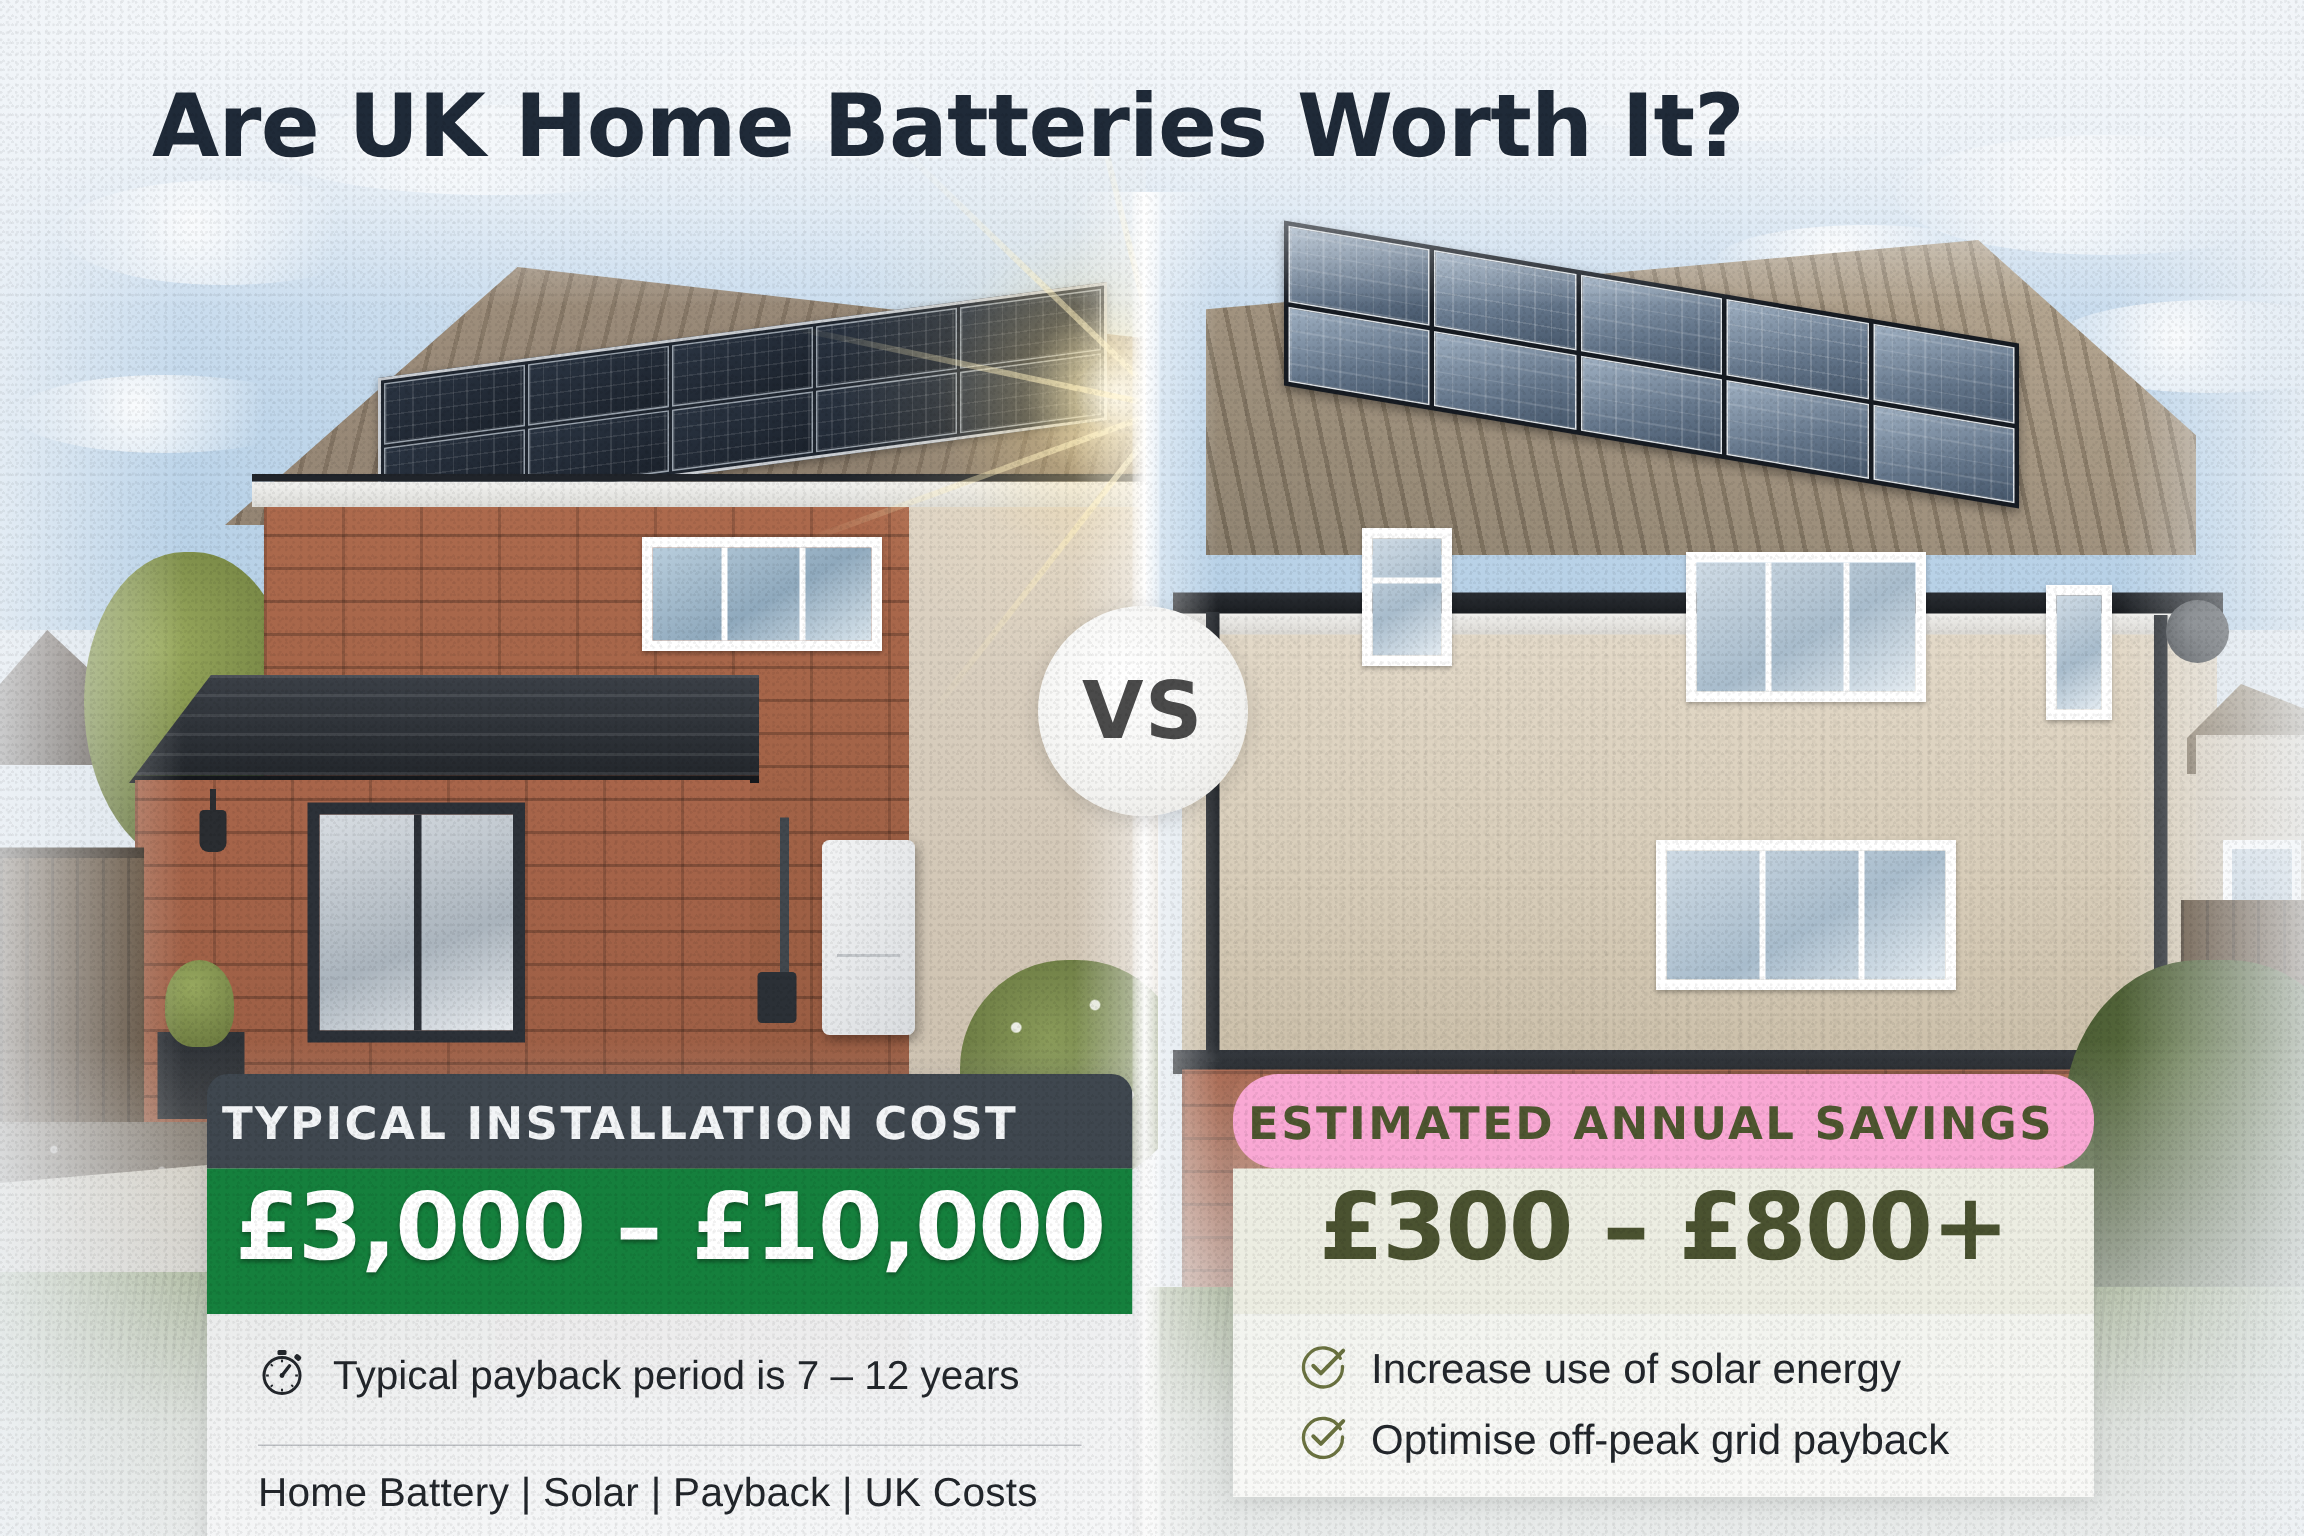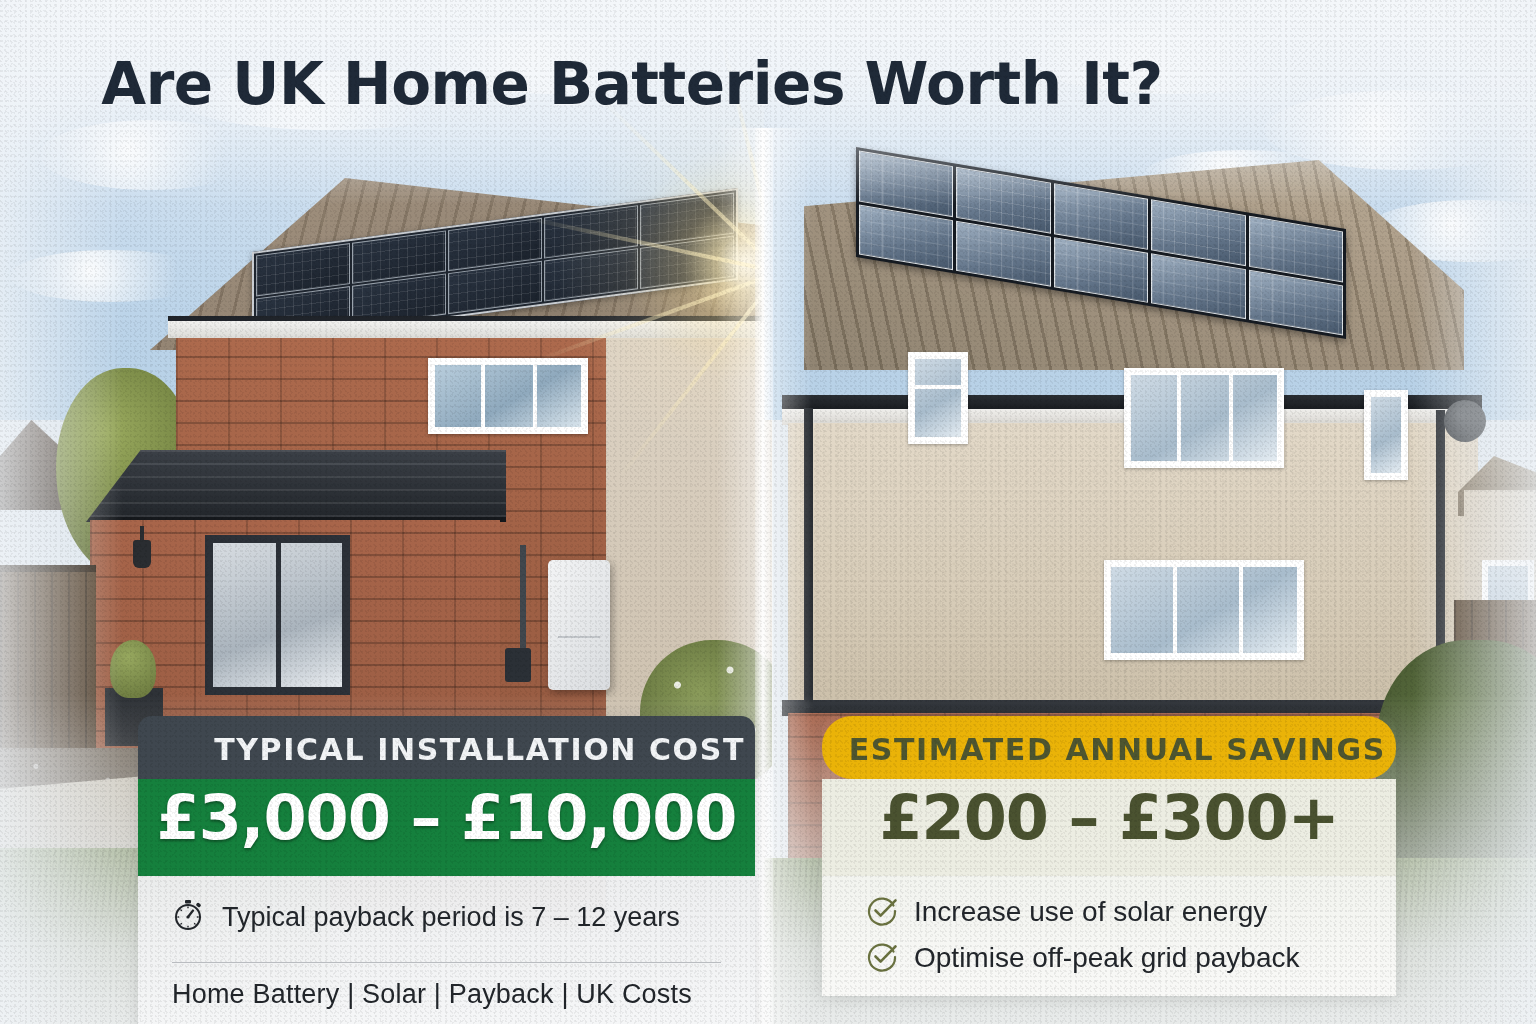--- a/index.html
+++ b/index.html
@@ -369,21 +369,21 @@
     color:#4a4a4a;
   }
 
   
   .card{
     position:absolute; overflow:hidden;
     border-radius:14px 14px 0 0;
     box-shadow:0 2px 16px rgba(0,0,0,.12);
   }
   .card-head{
-    text-align:right;
+    text-align:left;
     font-size:30px; font-weight:bold; letter-spacing:1.6px;
     padding:16px 10px 12px;
     font-family:"DejaVu Sans", sans-serif;
   }
   .card-value{
     text-align:center;
     font-size:62px; font-weight:bold; letter-spacing:-1px;
     padding:2px 10px 22px;
     font-family:"DejaVu Sans", sans-serif;
   }
@@ -404,21 +404,21 @@
   
   #card-cost{ left:138px; top:716px; width:617px; }
   #card-cost .card-head{ background:#3f474f; color:#f2f4f6; }
   #card-cost .card-value{ background:#15803d; color:#ffffff; text-shadow:0 2px 3px rgba(0,0,0,.35); }
   #card-cost .card-body{
     background:linear-gradient(180deg, rgba(238,239,240,.93), rgba(246,247,248,.93));
   }
 
   
   #card-savings{ left:822px; top:716px; width:574px; }
-  #card-savings .card-head{ background:#eab308; color:#4e5630;border-radius:30px; }
+  #card-savings .card-head{ background:#f9a8d4; color:#4e5630;border-radius:30px; }
   #card-savings .card-value{ background:#ecede2; color:#4a5230; }
   #card-savings .card-body{
     background:linear-gradient(180deg, rgba(246,247,243,.93), rgba(250,250,248,.93));
     padding:18px 51px 20px 44px;
   }
   #card-savings .row-text{ font-size:28px; }
 
   
   .grain{
     position:absolute; inset:0; pointer-events:none; opacity:.10;
@@ -554,20 +554,23 @@
     <div class="r-grass"></div>
   </div>
 
   <div class="haze-bottom"></div>
   <div class="haze-sides"></div>
   <div class="divider-glow"></div>
   <div class="divider"></div>
 
   <div class="title">Are UK Home Batteries Worth It?</div>
 
+  <div class="vs">
+    <span>VS</span>
+  </div>
 
   <div class="card" id="card-cost">
     <div class="card-head">TYPICAL INSTALLATION COST</div>
     <div class="card-value">£3,000 – £10,000</div>
     <div class="card-body">
 
       <div class="row">
         <span class="ic">
           <svg width="34" height="34" viewBox="0 0 34 34" aria-hidden="true">
             <circle cx="16" cy="19" r="12" fill="none" stroke="#22262b" stroke-width="2"></circle>
@@ -588,21 +591,21 @@
       </div>
 
       <div class="hr"></div>
 
       <div class="tags">Home Battery | Solar | Payback | UK Costs</div>
     </div>
   </div>
 
   <div class="card" id="card-savings">
     <div class="card-head">ESTIMATED ANNUAL SAVINGS</div>
-    <div class="card-value">£200 – £300+</div>
+    <div class="card-value">£300 – £800+</div>
     <div class="card-body">
 
       <div class="row">
         <span class="ic">
           <svg width="32" height="32" viewBox="0 0 32 32" aria-hidden="true">
             <path d="M27.5 11.5A13 13 0 1 0 29 17" fill="none" stroke="#6a7240" stroke-width="2.2" stroke-linecap="round"></path>
             <path d="M9.5 16.5 L14.6 21.6 L29.5 6.4" fill="none" stroke="#6a7240" stroke-width="2.6" stroke-linecap="round" stroke-linejoin="round"></path>
           </svg>
         </span>
         <span class="row-text">Increase use of solar energy</span>

